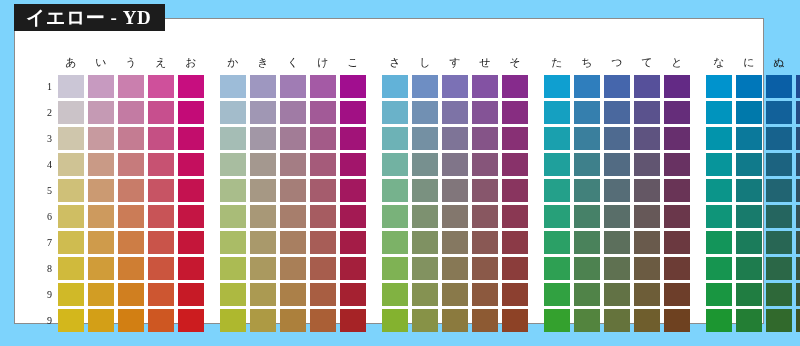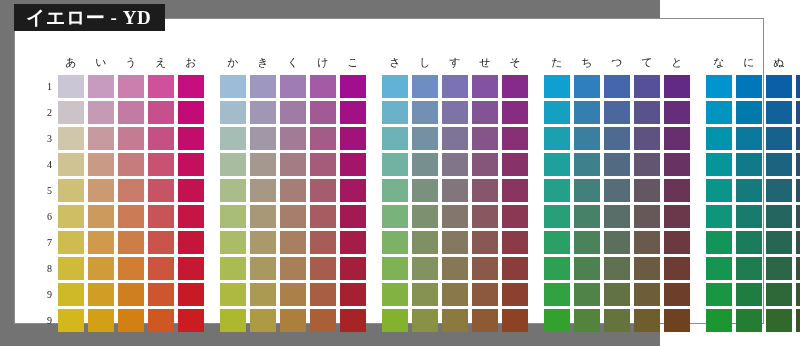--- a/index.html
+++ b/index.html
@@ -1,21 +1,21 @@
 <!DOCTYPE html>
 <html><head>
 <meta charset="utf-8">
 <style>
   html,body{margin:0;padding:0;background:#ffffff;}
   body{
     width:800px;height:346px;overflow:hidden;
     font-family:"Liberation Sans","DejaVu Sans",sans-serif;
     -webkit-font-smoothing:antialiased;
   }
-  #page{position:relative;width:660px;height:346px;background:#737373;}
+  #page{position:relative;width:800px;height:346px;background:#7dd3fc;}
 
   
   .frame{
     position:absolute;left:14px;top:18px;width:750px;height:306px;
     border:1px solid #8c8c8c;background:#ffffff;box-sizing:border-box;
   }
 
   
   .title-banner{
     position:absolute;left:14px;top:4px;height:27px;

